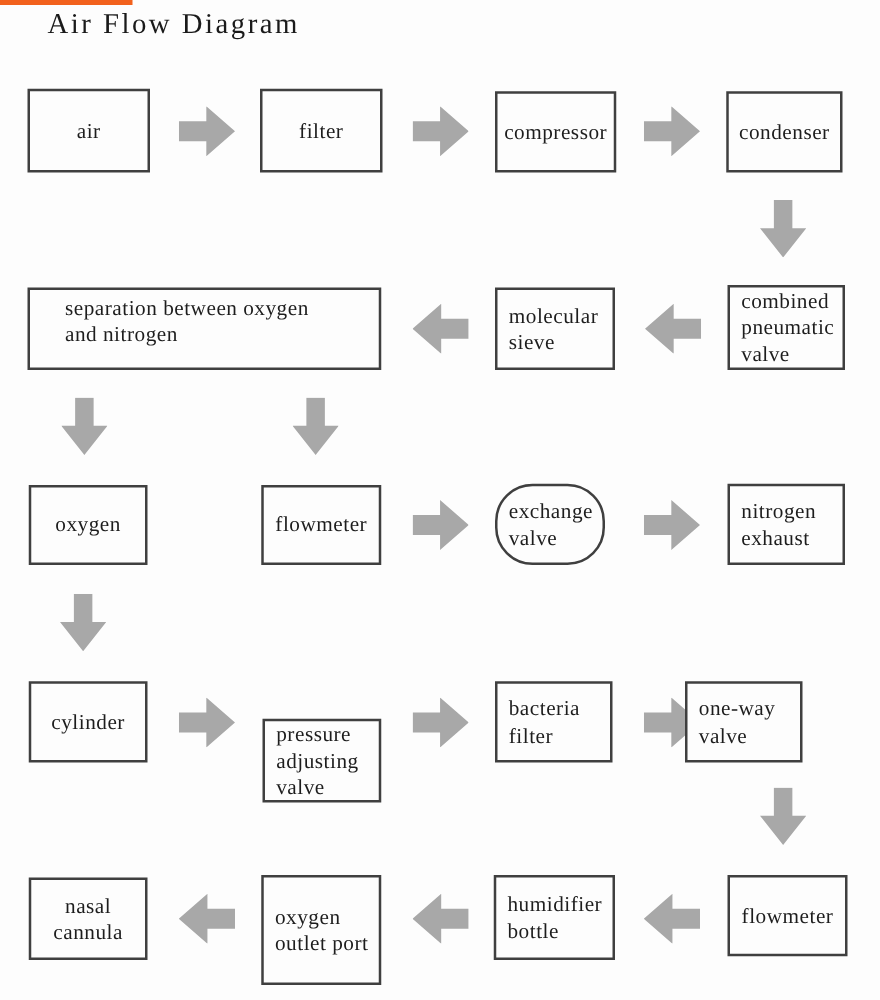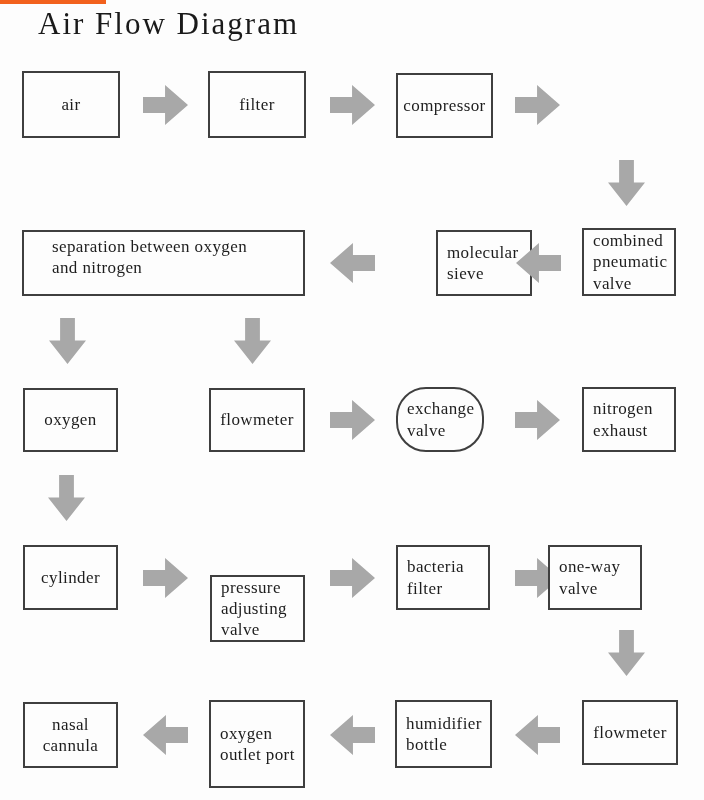--- a/index.html
+++ b/index.html
@@ -18,21 +18,21 @@
   }
   .accent-bar {
     position: absolute;
     left: 0; top: 0;
     width: 106px; height: 4px;
     background: #f2611d;
   }
   .title {
     position: absolute;
     left: 38px; top: 6px;
-    font-size: 31px;
+    font-size: 23px;
     letter-spacing: 2px;
     color: #1a1a1a;
     white-space: nowrap;
   }
   .node {
     position: absolute;
     box-sizing: border-box;
     border: 2px solid #3f3f3f;
     background: #fdfdfd;
     display: flex;
@@ -78,26 +78,27 @@
 
   <div class="accent-bar"></div>
   <div class="title">Air Flow Diagram</div>
 
   <div class="node center" style="left:22px; top:71px; width:98px; height:67px;">air</div>
   <div class="arrow right" style="left:143px; top:85px;"></div>
   <div class="node center" style="left:208px; top:71px; width:98px; height:67px;">filter</div>
   <div class="arrow right" style="left:330px; top:85px;"></div>
   <div class="node center" style="left:396px; top:73px; width:97px; height:65px;">compressor</div>
   <div class="arrow right" style="left:515px; top:85px;"></div>
+  <div class="node center" style="left:581px; top:73px; width:93px; height:65px;">condenser</div>
 
   <div class="arrow down" style="left:608px; top:160px;"></div>
 
   <div class="node left wide" style="left:22px; top:230px; width:283px; height:66px;">separation between oxygen and nitrogen</div>
   <div class="arrow left" style="left:330px; top:243px;"></div>
-  <div class="node left" style="left:396px; top:230px; width:96px; height:66px;margin-left:40px;">molecular sieve</div>
+  <div class="node left" style="left:396px; top:230px; width:96px; height:66px;">molecular sieve</div>
   <div class="arrow left" style="left:516px; top:243px;"></div>
   <div class="node left" style="left:582px; top:228px; width:94px; height:68px;">combined pneumatic valve</div>
 
   <div class="arrow down" style="left:49px; top:318px;"></div>
   <div class="arrow down" style="left:234px; top:318px;"></div>
 
   <div class="node center" style="left:23px; top:388px; width:95px; height:64px;">oxygen</div>
   <div class="node center" style="left:209px; top:388px; width:96px; height:64px;">flowmeter</div>
   <div class="arrow right" style="left:330px; top:400px;"></div>
   <div class="node left" style="left:396px; top:387px; width:88px; height:65px;border-radius:30px;">exchange valve</div>

